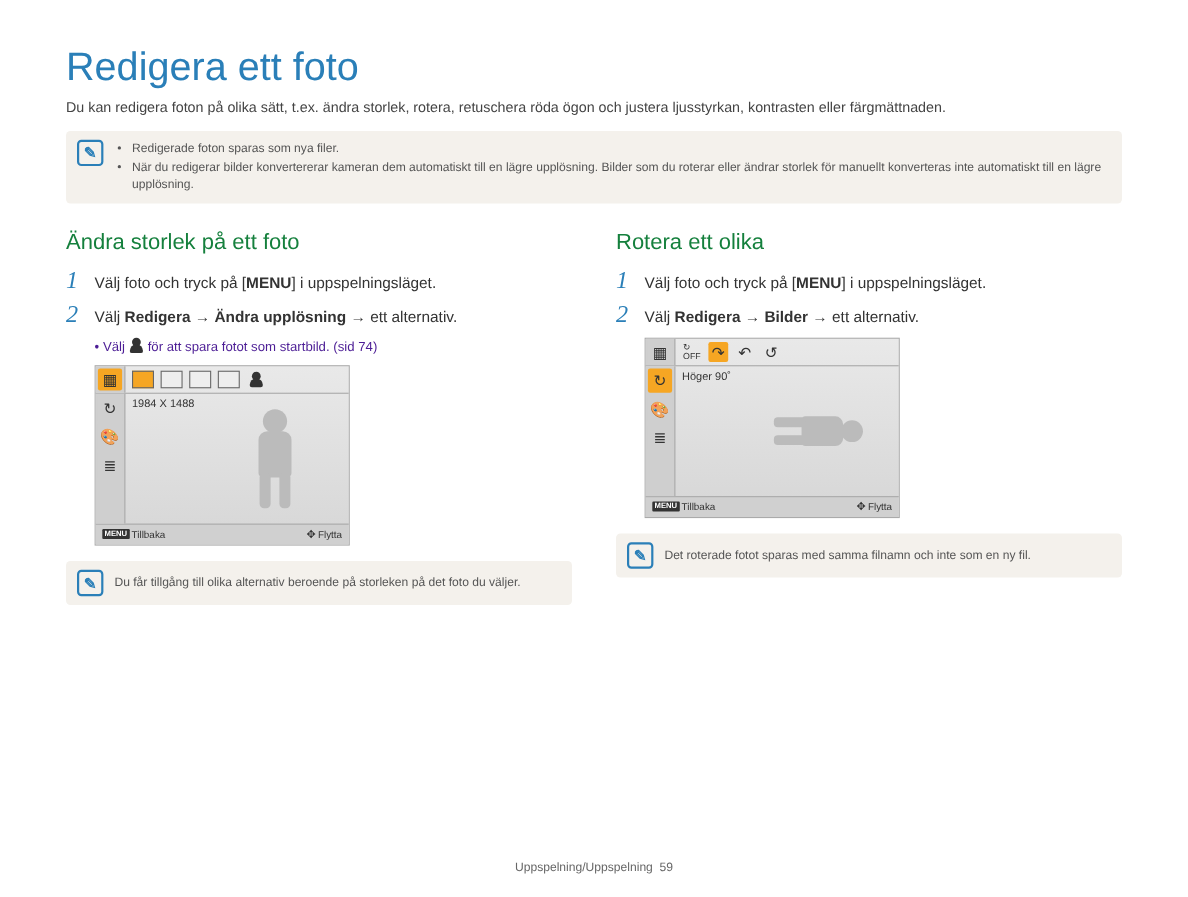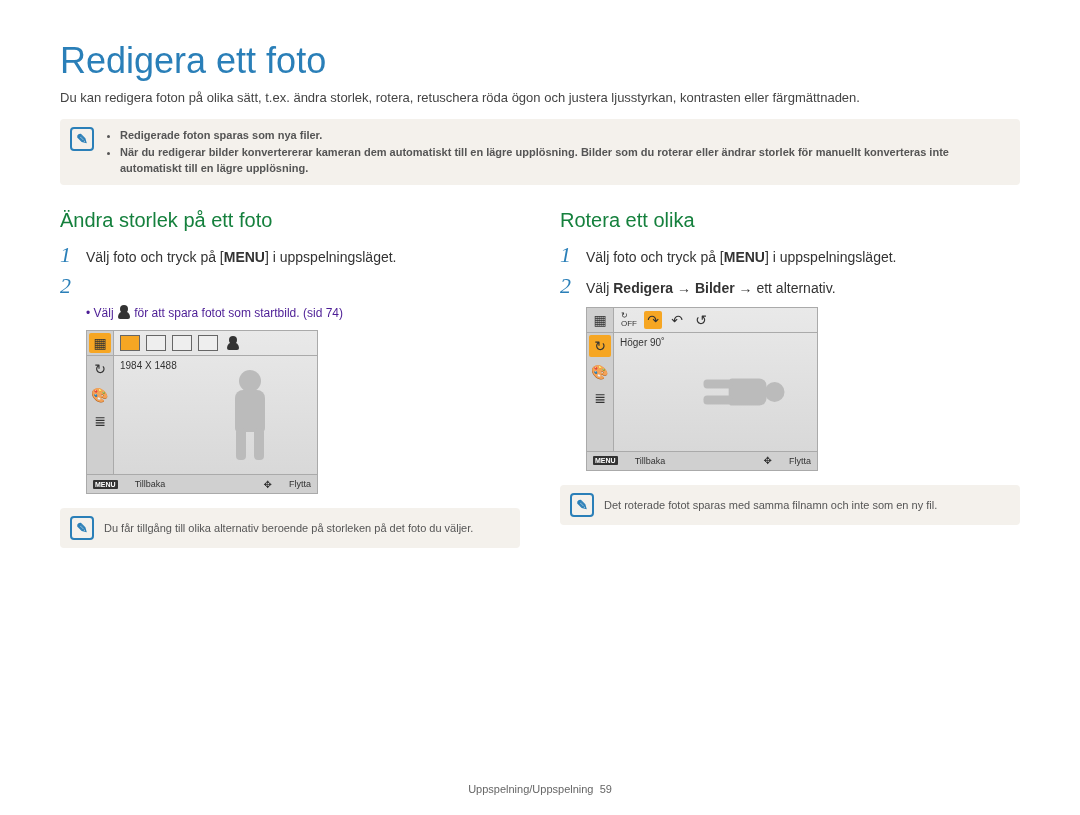--- a/index.html
+++ b/index.html
@@ -59,21 +59,20 @@
     font-size: 14px;
     font-weight: bold;
   }
   .note-list {
     margin: 0;
     padding: 0 0 0 16px;
     list-style: disc;
     font-size: 11px;
     color: #555;
     line-height: 1.5;
-    font-weight: bold;
   }
   .note-text {
     font-size: 11px;
     color: #555;
   }
   .columns {
     display: flex;
     gap: 40px;
   }
   .col {
@@ -258,21 +257,21 @@
     align-items: center;
     height: 18px;
     background: #d0d0d0;
     border-top: 1px solid #aaa;
     font-size: 9px;
     color: #333;
   }
   .cam-bottom .cell {
     display: flex;
     align-items: center;
-    gap: 17px;
+    gap: 2px;
     padding: 0 6px;
     justify-content: space-between;
   }
   .cam-bottom .menu-badge {
     background: #333;
     color: #fff;
     font-size: 7px;
     font-weight: bold;
     padding: 1px 2px;
     border-radius: 1px;
@@ -312,20 +311,23 @@
 
       <div class="step">
         <div class="num">1</div>
         <div class="text">
           <span>Välj foto och tryck på [</span><span class="menu-key">MENU</span><span>] i uppspelningsläget.</span>
         </div>
       </div>
 
       <div class="step">
         <div class="num">2</div>
+        <div class="text">
+          <span>Välj </span><b>Redigera</b><span> → </span><b>Ändra upplösning</b><span> → ett alternativ.</span>
+        </div>
       </div>
 
       <div class="substep">
         <span>Välj </span><span class="inline-icon person"></span><span> för att spara fotot som startbild. (sid 74)</span>
       </div>
 
       <div class="cam">
         <div class="cam-top">
           <div class="cam-side">
             <div class="side-icon active">▦</div>

